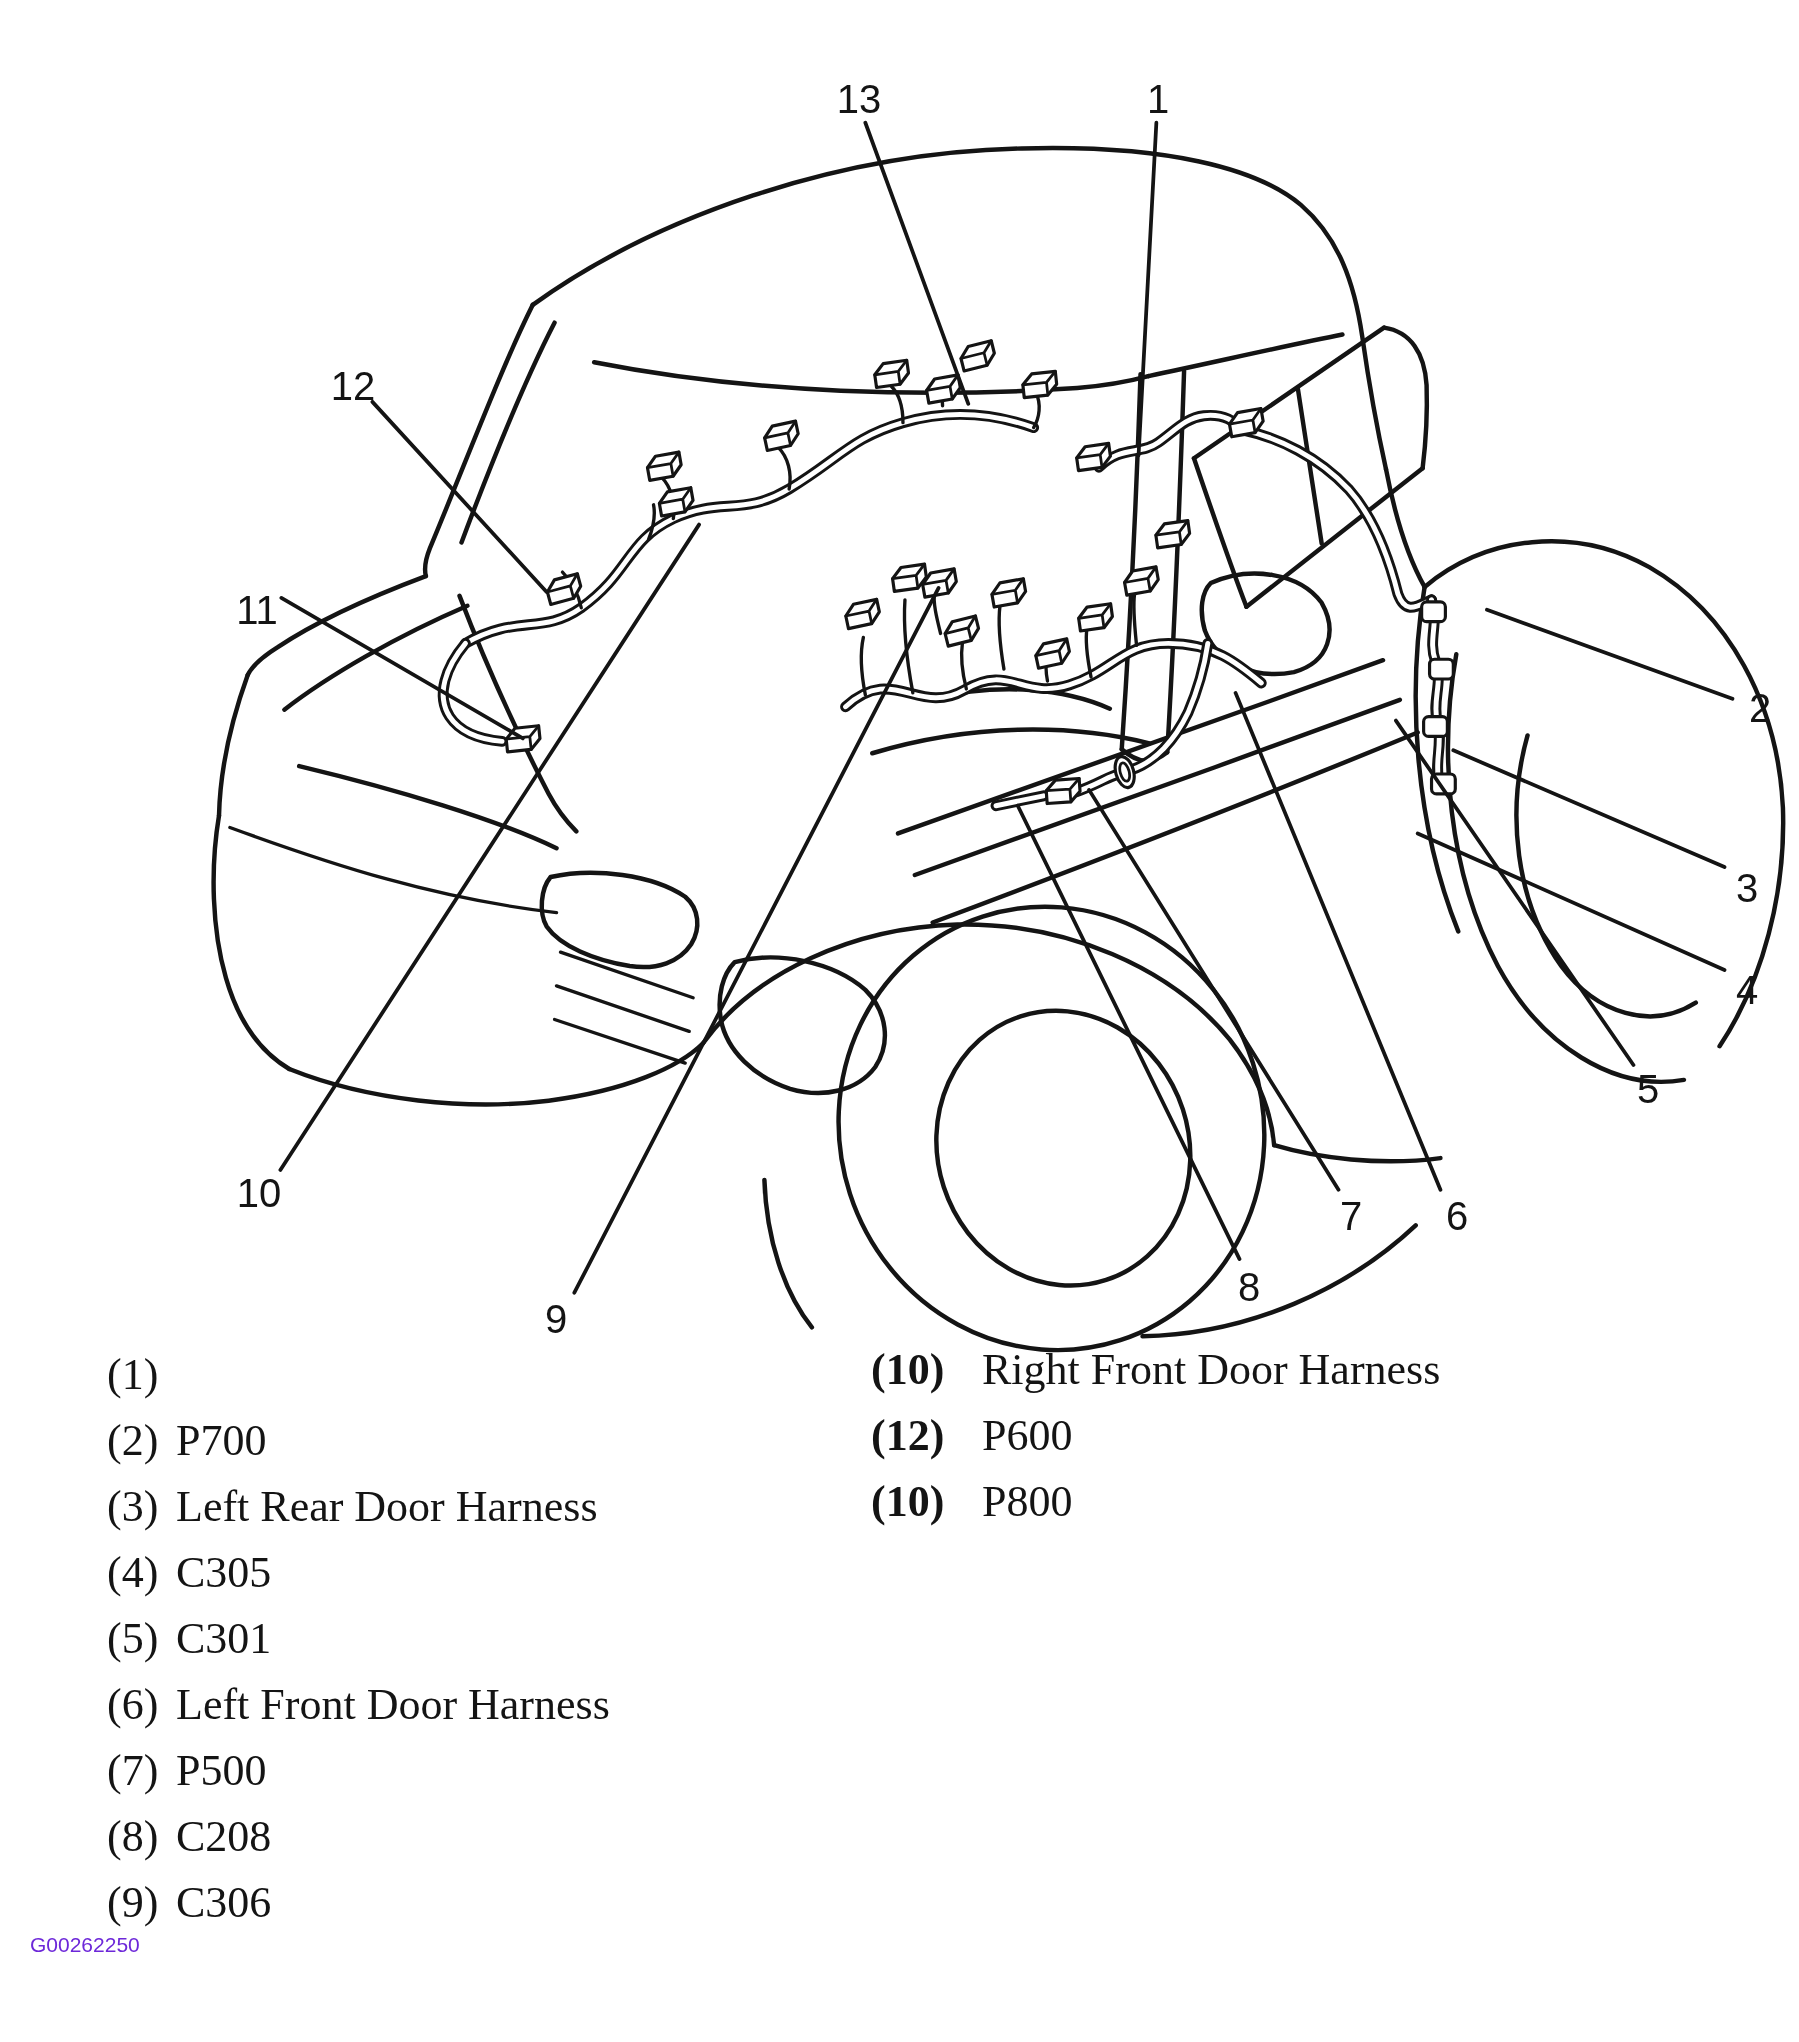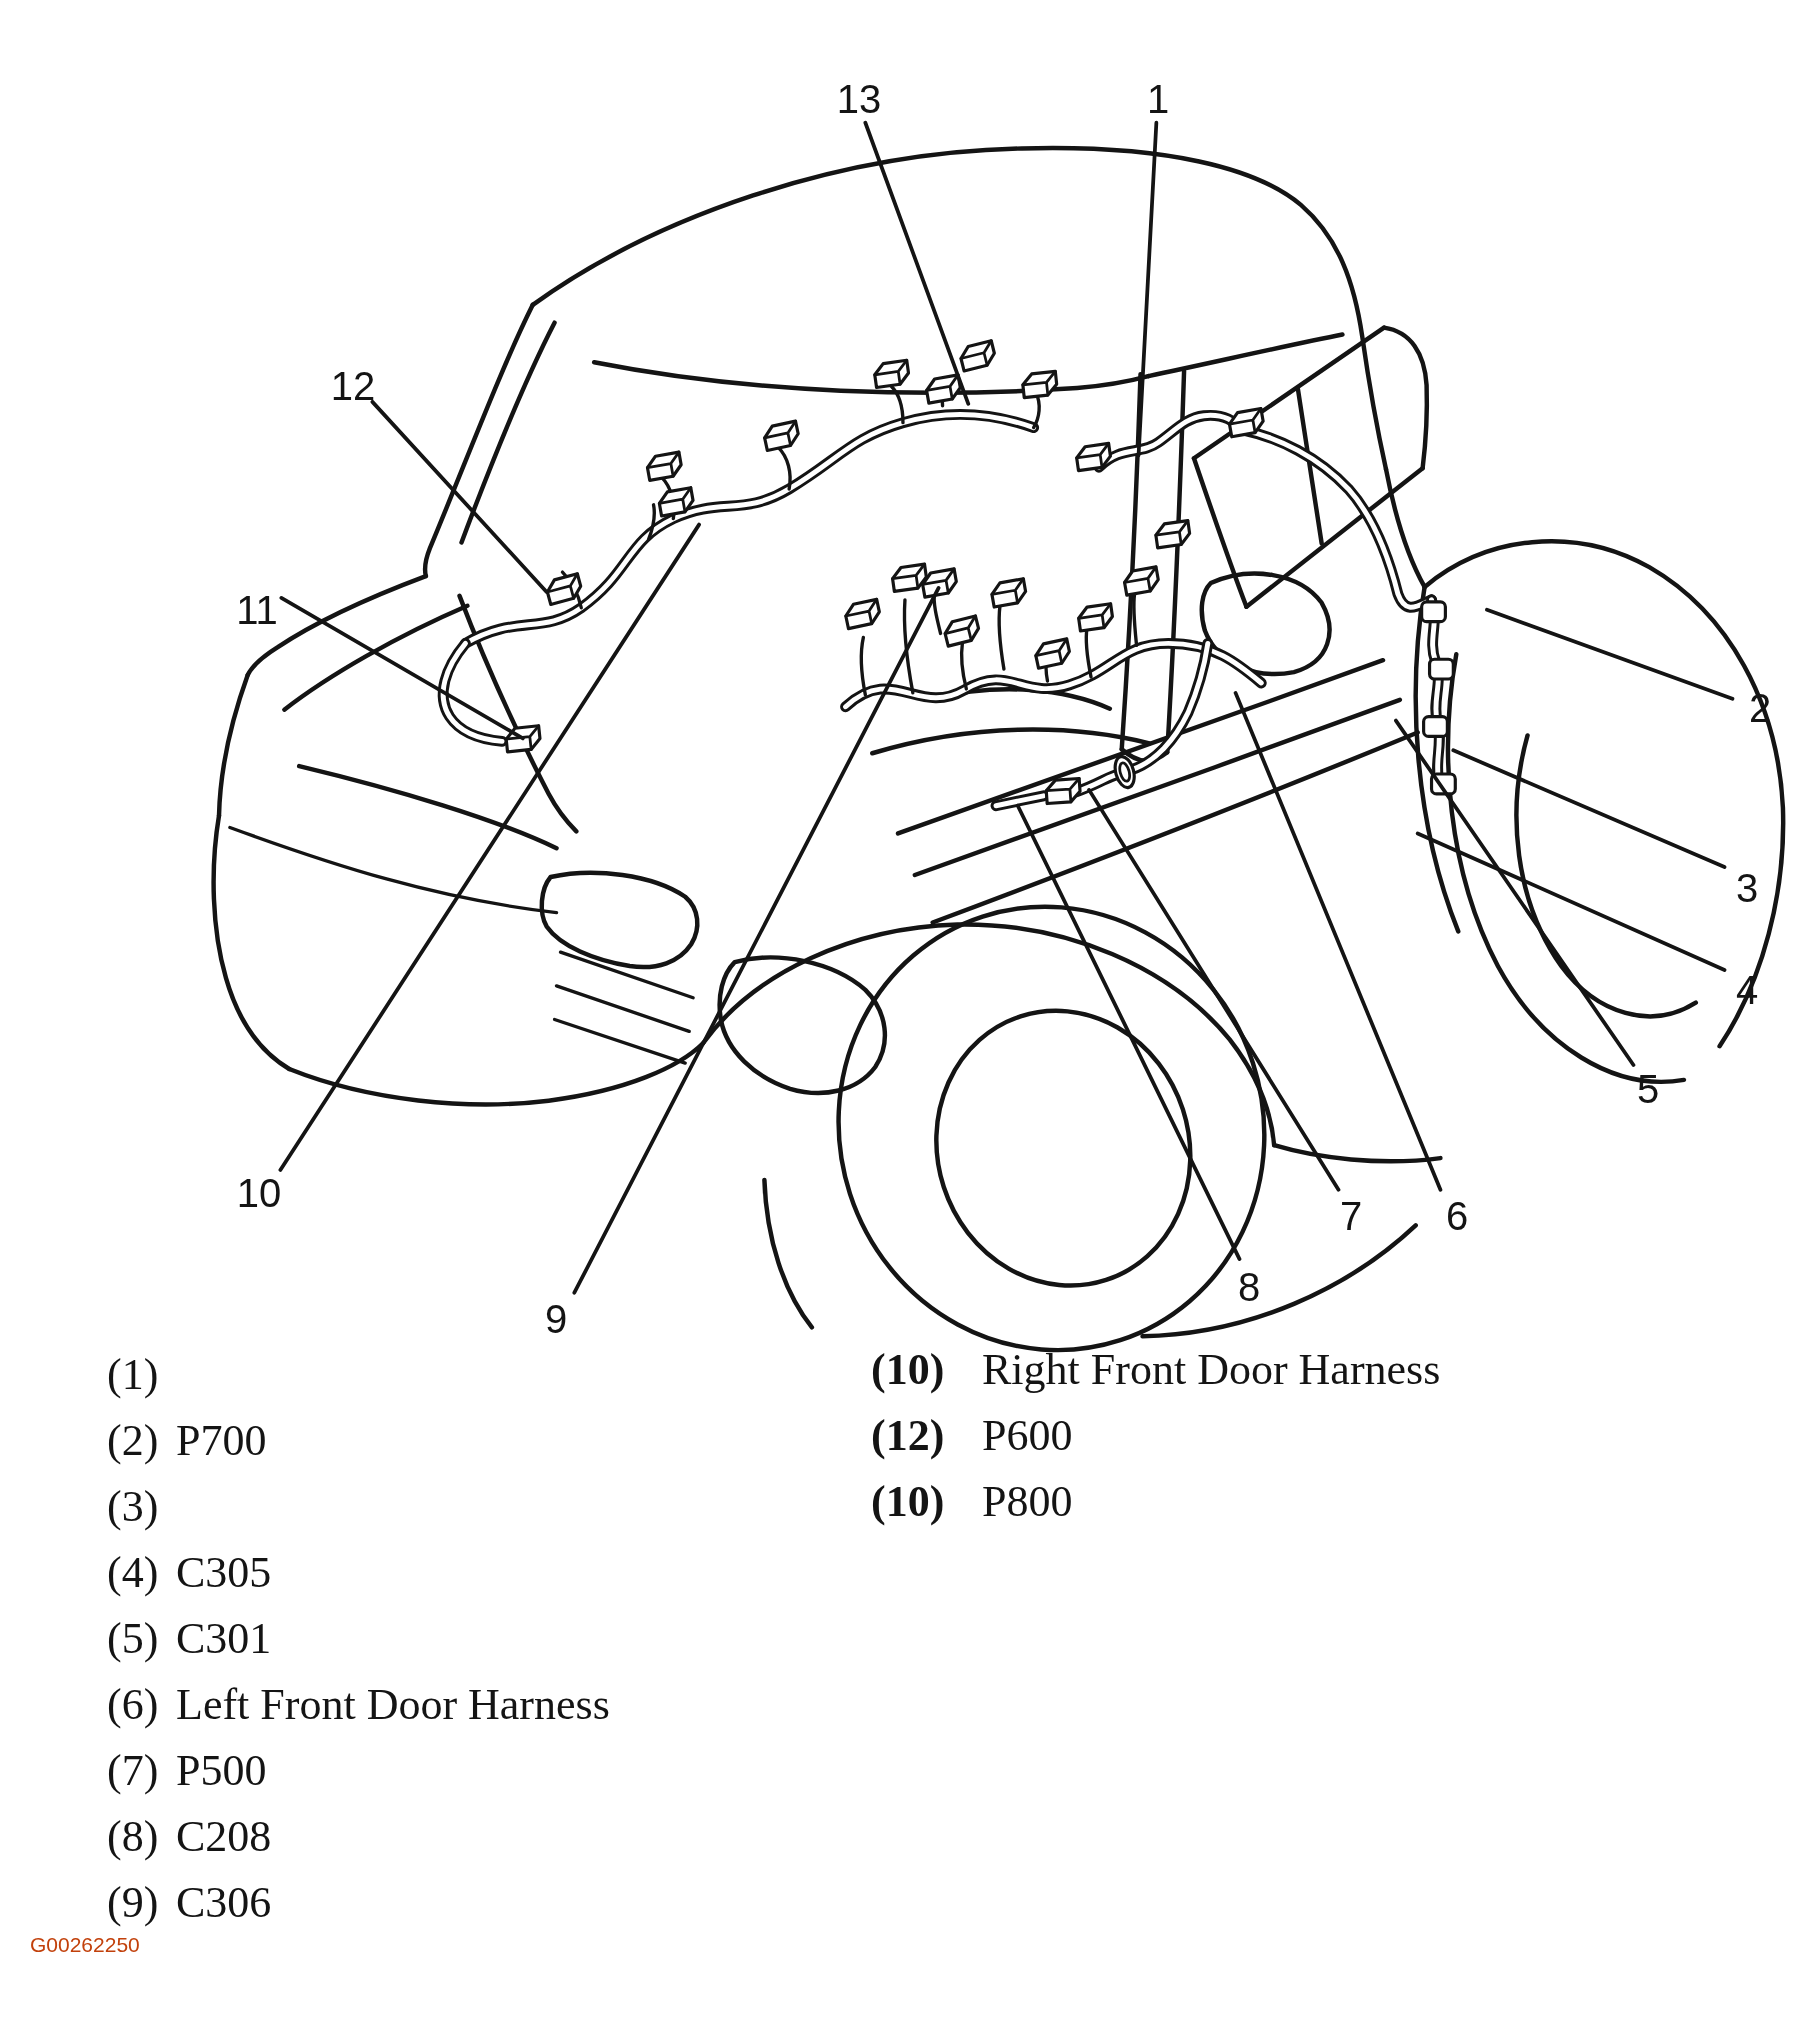--- a/index.html
+++ b/index.html
@@ -16,21 +16,21 @@
   .callout{position:absolute;transform:translate(-50%,-50%);
            font-family:"Liberation Sans", sans-serif;font-size:40px;line-height:1;color:#141414;}
   .legend{position:absolute;font-size:44px;line-height:66px;color:#141414;}
   .legend-left{left:107px;top:1342px;}
   .legend-right{left:871px;top:1337px;}
   .lrow{display:flex;white-space:nowrap;}
   .legend-left .lnum{display:inline-block;width:69px;}
   .legend-right .lnum{display:inline-block;width:111px;font-weight:bold;}
   .llab{display:inline-block;}
   .figid{position:absolute;left:30px;top:1933px;font-family:"Liberation Sans", sans-serif;
-         font-size:21px;color:#c2410c;}
+         font-size:21px;color:#6d28d9;}
 </style>
 </head>
 <body>
 
 <div class="stage">
 
 <svg width="1800" height="2042" viewBox="0 0 1818 2063">
   <defs>
     <g id="cbox">
       <path class="pf" d="M2,11 L12,1 L36,1 L36,14 L26,24 L2,24 Z"></path>
@@ -190,20 +190,21 @@
 <div class="legend legend-left">
   <div class="lrow">
         <span class="lnum">(1)</span>
       </div>
   <div class="lrow">
         <span class="lnum">(2)</span>
         <span class="llab">P700</span>
       </div>
   <div class="lrow">
         <span class="lnum">(3)</span>
+        <span class="llab">Left Rear Door Harness</span>
       </div>
   <div class="lrow">
         <span class="lnum">(4)</span>
         <span class="llab">C305</span>
       </div>
   <div class="lrow">
         <span class="lnum">(5)</span>
         <span class="llab">C301</span>
       </div>
   <div class="lrow">

